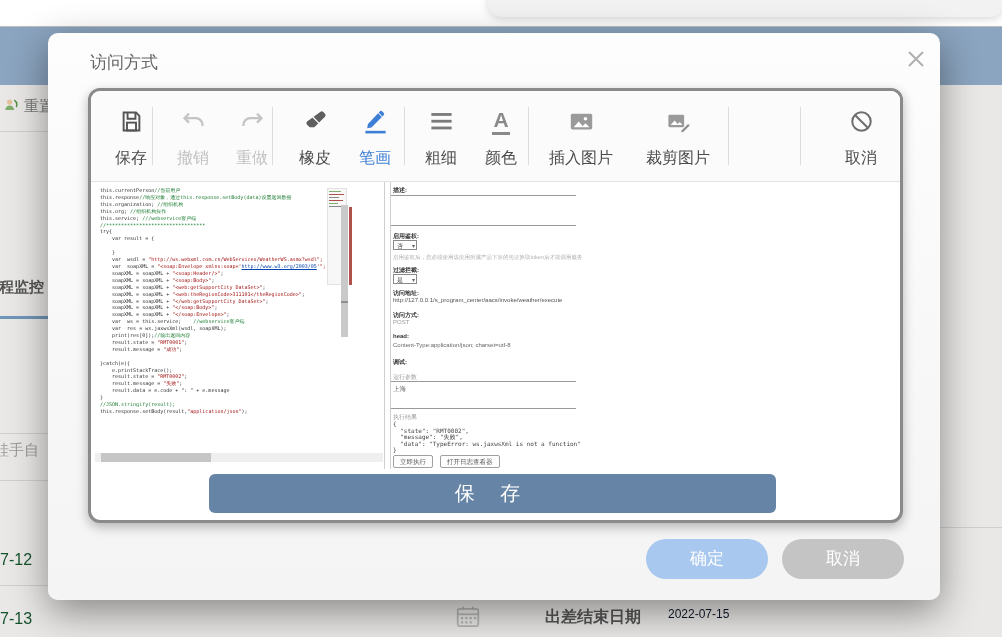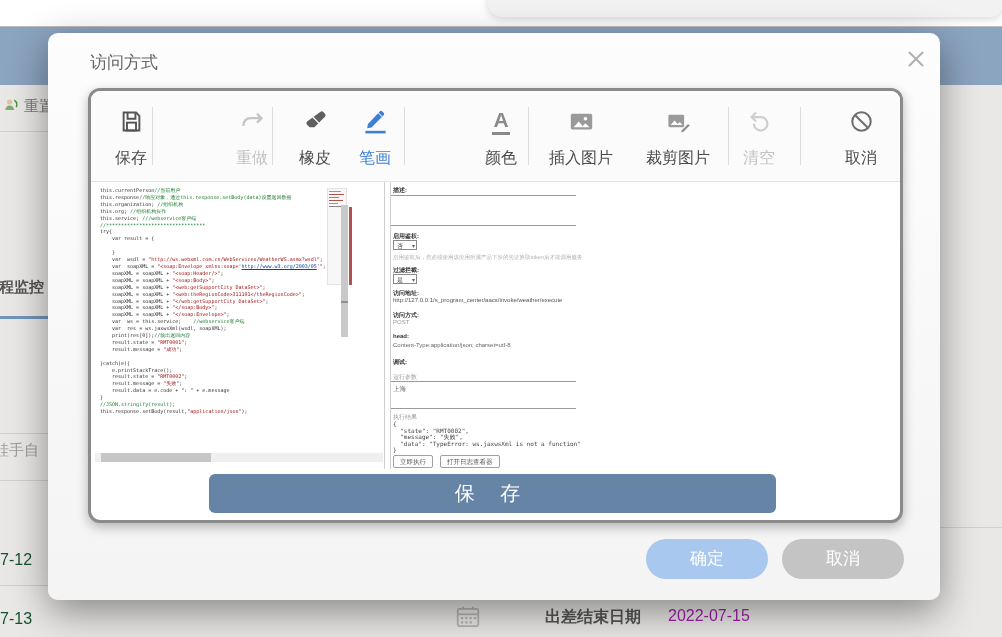--- a/index.html
+++ b/index.html
@@ -13,21 +13,21 @@
   .top-popup{left:488px;top:-16px;width:516px;height:33px;background:#f2f2f2;border-radius:14px;
              box-shadow:0 2px 8px rgba(0,0,0,.16);}
   .top-hairline{left:0;top:26px;width:1002px;height:1px;background:#bdbdbd;}
   .blue-bar{left:0;top:27px;width:1002px;height:58px;background:#8ba4bf;}
   .bg-reset{left:2px;top:97px;display:flex;align-items:center;gap:6px;color:#777;font-size:15px;}
   .bg-tab{left:-16px;top:278px;font-size:15px;font-weight:bold;color:#555;white-space:nowrap;}
   .tab-underline{left:0;top:316px;width:48px;height:3px;background:#7096b8;}
   .bg-row1{left:-6px;top:441px;font-size:15px;color:#9a9a9a;white-space:nowrap;}
   .bg-date{font-size:16px;color:#14532d;white-space:nowrap;}
   .bottom-label{left:545px;top:607px;font-size:16px;font-weight:bold;color:#555;}
-  .bottom-value{left:668px;top:607px;font-size:16px;color:#a21caf;}
+  .bottom-value{left:668px;top:607px;font-size:12px;color:#0f172a;}
 
   
   .modal{left:48px;top:33px;width:892px;height:567px;background:linear-gradient(#fdfdfd,#f4f4f4);
          border-radius:10px;box-shadow:0 12px 38px rgba(0,0,0,.42);}
   .modal-title{left:42px;top:18px;font-size:17px;color:#666;}
   .modal-close{left:856px;top:14px;width:26px;height:26px;cursor:pointer;}
 
   
   .frame{left:40px;top:55px;width:815px;height:435px;background:#fff;border:3px solid #8a8a8a;
          border-radius:12px;box-shadow:0 4px 12px rgba(0,0,0,.28);box-sizing:border-box;}
@@ -147,20 +147,29 @@
             <svg width="27" height="27" viewBox="0 0 24 24" fill="none" stroke="#555" stroke-width="1.7">
                 <path d="M5 4h11l3 3v13H5z"></path>
                 <path d="M8.5 4v5.5h7V4"></path>
                 <rect x="8" y="13" width="8" height="7"></rect>
               </svg>
           </span>
           <span class="lb">保存</span>
         </div>
         <div class="tb-sep" style="left:61px;"></div>
 
+        <div class="tb-item disabled" style="left:70px;">
+          <span class="ic">
+            <svg width="27" height="27" viewBox="0 0 24 24" fill="none" stroke="#c4c4c4" stroke-width="2">
+                <path d="M8 5 4 9l4 4"></path>
+                <path d="M4 9h10c3.3 0 6 2.7 6 6v1"></path>
+              </svg>
+          </span>
+          <span class="lb">撤销</span>
+        </div>
         <div class="tb-item disabled" style="left:129px;">
           <span class="ic">
             <svg width="27" height="27" viewBox="0 0 24 24" fill="none" stroke="#c4c4c4" stroke-width="2">
                 <path d="M16 5l4 4-4 4"></path>
                 <path d="M20 9H10c-3.3 0-6 2.7-6 6v1"></path>
               </svg>
           </span>
           <span class="lb">重做</span>
         </div>
         <div class="tb-sep" style="left:181px;"></div>
@@ -179,20 +188,30 @@
           <span class="ic">
             <svg width="27" height="27" viewBox="0 0 24 24">
                 <path d="M16.2 3.6a2 2 0 0 1 2.8 0l1.4 1.4a2 2 0 0 1 0 2.8L11 17.2H6.8L4.5 14.9a2 2 0 0 1 0-2.8z" fill="#5f5f5f"></path>
                 <path d="M9.4 7.8l6.3 6.3" stroke="#fff" stroke-width="1.1"></path>
               </svg>
           </span>
           <span class="lb">橡皮</span>
         </div>
         <div class="tb-sep" style="left:313px;"></div>
 
+        <div class="tb-item" style="left:318px;">
+          <span class="ic">
+            <svg width="27" height="27" viewBox="0 0 24 24" fill="#7a7a7a">
+                <rect x="3" y="4.5" width="18" height="2.5"></rect>
+                <rect x="3" y="10.5" width="18" height="2.5"></rect>
+                <rect x="3" y="16.5" width="18" height="2.5"></rect>
+              </svg>
+          </span>
+          <span class="lb">粗细</span>
+        </div>
         <div class="tb-item" style="left:378px;">
           <span class="ic">
               <span class="A-glyph">A</span>
             </span>
           <span class="lb">颜色</span>
         </div>
         <div class="tb-sep" style="left:437px;"></div>
 
         <div class="tb-item wide" style="left:438px;">
           <span class="ic">
@@ -209,29 +228,20 @@
             <svg width="27" height="27" viewBox="0 0 24 24">
                 <rect x="3" y="6" width="14" height="11" rx="1.2" fill="#9a9a9a"></rect>
                 <path d="M5 15l3.5-4 2.8 3.2 1.8-1.8 2.4 2.6z" fill="#fff"></path>
                 <path d="M14.5 19.8l6-6 1.8 1.8-6 6-2.5.7z" fill="#8a8a8a" stroke="#fff" stroke-width="0.8"></path>
               </svg>
           </span>
           <span class="lb">裁剪图片</span>
         </div>
         <div class="tb-sep" style="left:637px;"></div>
 
-        <div class="tb-item disabled" style="left:636px;">
-          <span class="ic">
-            <svg width="27" height="27" viewBox="0 0 24 24" fill="none" stroke="#cfcfcf" stroke-width="2">
-                <path d="M9 4 5 8l4 4"></path>
-                <path d="M5 8h8a6 6 0 1 1-6 6"></path>
-              </svg>
-          </span>
-          <span class="lb">清空</span>
-        </div>
         <div class="tb-sep" style="left:709px;"></div>
 
         <div class="tb-item" style="left:738px;">
           <span class="ic">
             <svg width="27" height="27" viewBox="0 0 24 24" fill="none" stroke="#6e6e6e" stroke-width="1.8">
                 <circle cx="12" cy="12" r="8.2"></circle>
                 <path d="M6.4 6.4l11.2 11.2"></path>
               </svg>
           </span>
           <span class="lb">取消</span>

